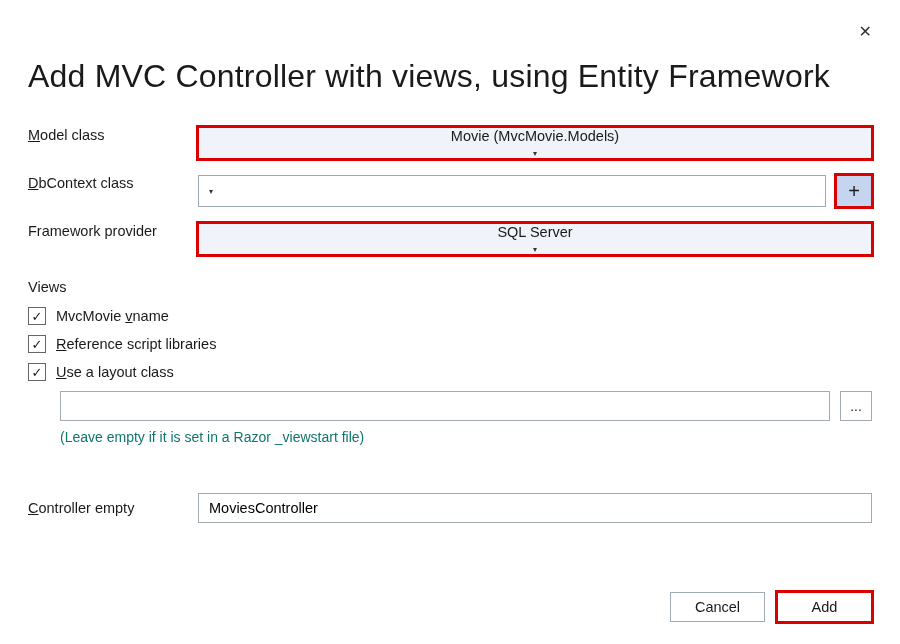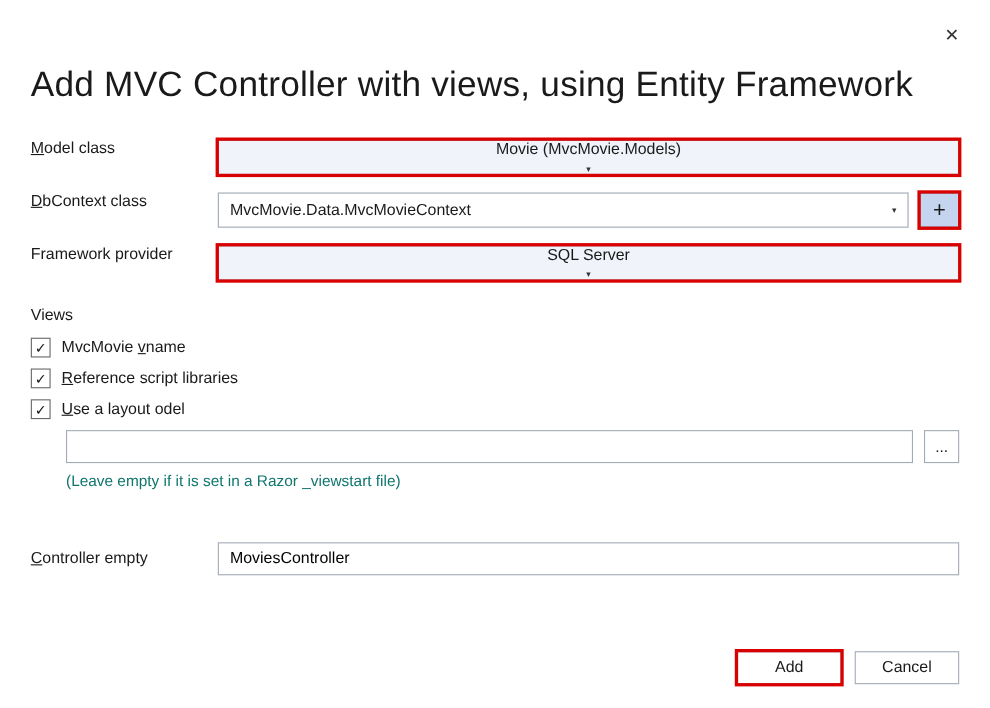--- a/index.html
+++ b/index.html
@@ -196,21 +196,20 @@
       <span>Movie (MvcMovie.Models)</span>
       <span class="combo-caret">▾</span>
     </div>
   </div>
 
   <div class="row">
     <div class="label-col">
       <span class="chk-u">D</span>bContext class
     </div>
     <div class="dbcontext-combo">
-      <span>MvcMovie.Data.MvcMovieContext</span>
       <span class="combo-caret">▾</span>
     </div>
     <div class="plus-btn highlight-red">
       <span>+</span>
     </div>
   </div>
 
   <div class="row">
     <div class="label-col">Framework provider</div>
     <div class="combo highlight-red">
@@ -232,40 +231,40 @@
     <div class="checkbox">
       <span>✓</span>
     </div>
     <span><span class="chk-u">R</span><span>eference script libraries</span></span>
   </div>
 
   <div class="checkbox-row">
     <div class="checkbox">
       <span>✓</span>
     </div>
-    <span><span class="chk-u">U</span><span>se a layout odel</span></span>
+    <span><span class="chk-u">U</span><span>se a layout class</span></span>
   </div>
 
   <div class="layout-row">
     <input class="layout-input" value="" style="">
     <div class="browse-btn">
       <span>...</span>
     </div>
   </div>
   <div class="hint">(Leave empty if it is set in a Razor _viewstart file)</div>
 
   <div class="controller-row">
     <div class="label-col">
       <span class="chk-u">C</span><span>ontroller empty</span>
     </div>
     <input class="controller-input" value="MoviesController" style="">
   </div>
 
   <div class="buttons">
+    <div class="btn">
+      <span>Cancel</span>
+    </div>
     <div class="btn highlight-red">
       <span>Add</span>
     </div>
-    <div class="btn">
-      <span>Cancel</span>
-    </div>
   </div>
 
 </div>
 
 </body></html>

